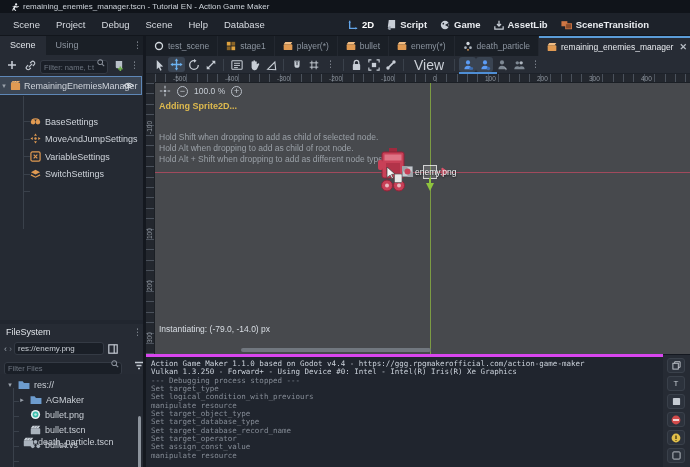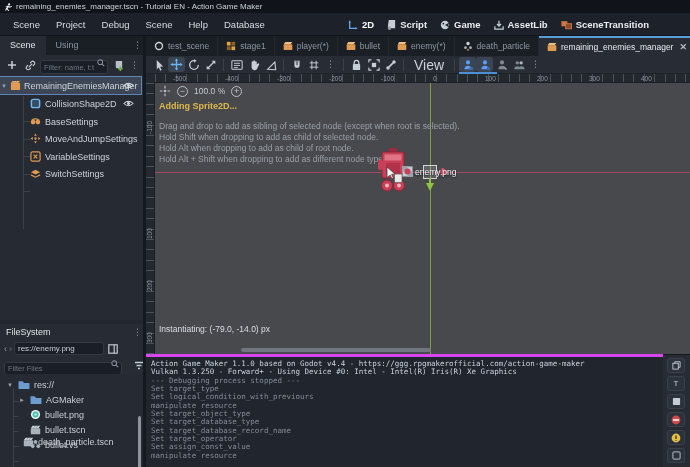--- a/index.html
+++ b/index.html
@@ -3,21 +3,21 @@
 <meta charset="utf-8">
 <style>
   *{margin:0;padding:0;box-sizing:border-box}
   html,body{width:690px;height:467px;overflow:hidden;background:#1a1e25;
     font-family:"Liberation Sans",sans-serif;-webkit-font-smoothing:antialiased}
   .abs{position:absolute}
   #app{position:relative;width:690px;height:467px;background:#21262f;overflow:hidden}
 
   
   #titlebar{left:0;top:0;width:690px;height:13px;background:#10141a;color:#cdd3da;
-    font-size:8px;display:flex;align-items:center;gap:4px;padding-left:4px}
+    font-size:8px;display:flex;align-items:center;gap:4px;padding-left:11px}
   #menubar{left:0;top:13px;width:690px;height:23px;background:#1d222a;display:flex;
     align-items:center;gap:2px;padding-left:6px;border-bottom:1px solid #12161c}
   .menu-item{color:#d8dce2;font-size:9.5px;padding:3px 7px;border-radius:3px}
   #workspaces{position:absolute;left:348px;top:0;height:23px;display:flex;align-items:center;gap:13px}
   .ws{display:flex;align-items:center;gap:4px;font-size:9.5px;color:#e8ebef;font-weight:bold}
   .ws svg{display:block}
 
   
   #left-dock{left:0;top:36px;width:143px;height:431px;background:#262b34}
   .dock-tabrow{position:absolute;left:0;top:0;width:143px;height:19px;background:#1a1f26;display:flex}
@@ -203,30 +203,20 @@
             <path d="M1 3 L3 1 H11 L9 3 Z" fill="#f0b878"></path>
             <path d="M3.5 2.6 l1.4-1.4 M6.3 2.6 l1.4-1.4 M9.1 2.6 l1.4-1.4" stroke="#a9692f" stroke-width=".8"></path>
           </svg>
         <span class="lbl">RemainingEnemiesManager</span>
         <svg class="abs" style="right:7px;top:4px" width="11" height="9" viewBox="0 0 12 9">
             <path d="M1 4.5 Q6 -0.5 11 4.5 Q6 9.5 1 4.5 Z" stroke="#d6dbe1" stroke-width="1.1" fill="none"></path>
             <circle cx="6" cy="4.5" r="1.6" fill="#d6dbe1"></circle>
           </svg>
       </div>
 
-      <div class="tree-row" style="top:19px;padding-left:30px">
-        <svg width="11" height="11" viewBox="0 0 12 12" style="margin-right:4px">
-            <rect x="1.5" y="1.5" width="9" height="9" rx="2" stroke="#6fb7f0" stroke-width="1.6" fill="rgba(111,183,240,.25)"></rect>
-          </svg>
-        <span class="lbl">CollisionShape2D</span>
-        <svg class="abs" style="right:7px;top:4px" width="11" height="9" viewBox="0 0 12 9">
-            <path d="M1 4.5 Q6 -0.5 11 4.5 Q6 9.5 1 4.5 Z" stroke="#d6dbe1" stroke-width="1.1" fill="none"></path>
-            <circle cx="6" cy="4.5" r="1.6" fill="#d6dbe1"></circle>
-          </svg>
-      </div>
 
       <div class="tree-row" style="top:37px;padding-left:30px">
         <svg width="11" height="11" viewBox="0 0 12 12" style="margin-right:4px">
             <circle cx="3.4" cy="6.6" r="2.6" fill="#e09a52"></circle>
             <circle cx="8.6" cy="6.6" r="2.6" fill="#e09a52"></circle>
             <path d="M2 4.4 Q6 2 10 4.4" stroke="#e09a52" stroke-width="1.4" fill="none"></path>
           </svg>
         <span class="lbl">BaseSettings</span>
       </div>
 
@@ -551,21 +541,20 @@
       <svg width="12" height="12" viewBox="0 0 14 14">
           <path d="M7 1 V4 M7 10 V13 M1 7 H4 M10 7 H13" stroke="#b9bfc7" stroke-width="1.4"></path>
           <circle cx="7" cy="7" r="1.6" fill="#b9bfc7"></circle>
         </svg>
       <span class="zoom-circle">−</span>
       <span>100.0 %</span>
       <span class="zoom-circle">+</span>
     </div>
 
     <div class="abs ovl-title" style="left:13px;top:27px">Adding Sprite2D...</div>
-    <div class="abs help-line" style="left:13px;top:47px">Drag and drop to add as sibling of selected node (except when root is selected).</div>
     <div class="abs help-line" style="left:13px;top:58px">Hold Shift when dropping to add as child of selected node.</div>
     <div class="abs help-line" style="left:13px;top:69px">Hold Alt when dropping to add as child of root node.</div>
     <div class="abs help-line" style="left:13px;top:80px">Hold Alt + Shift when dropping to add as different node type.</div>
 
     <svg class="abs" style="left:232px;top:74px" width="30" height="45" viewBox="0 0 30 45">
       <rect x="11" y="0" width="8" height="5" fill="#9e2a3e"></rect>
       <rect x="4" y="4" width="22" height="26" rx="2" fill="#c84057" stroke="#8e2338"></rect>
       <rect x="6.5" y="6.5" width="17" height="6" fill="#de7486"></rect>
       <rect x="8" y="15" width="14" height="11" fill="#b23349"></rect>
       <rect x="0" y="12" width="5" height="10" rx="2" fill="#c84057"></rect>

